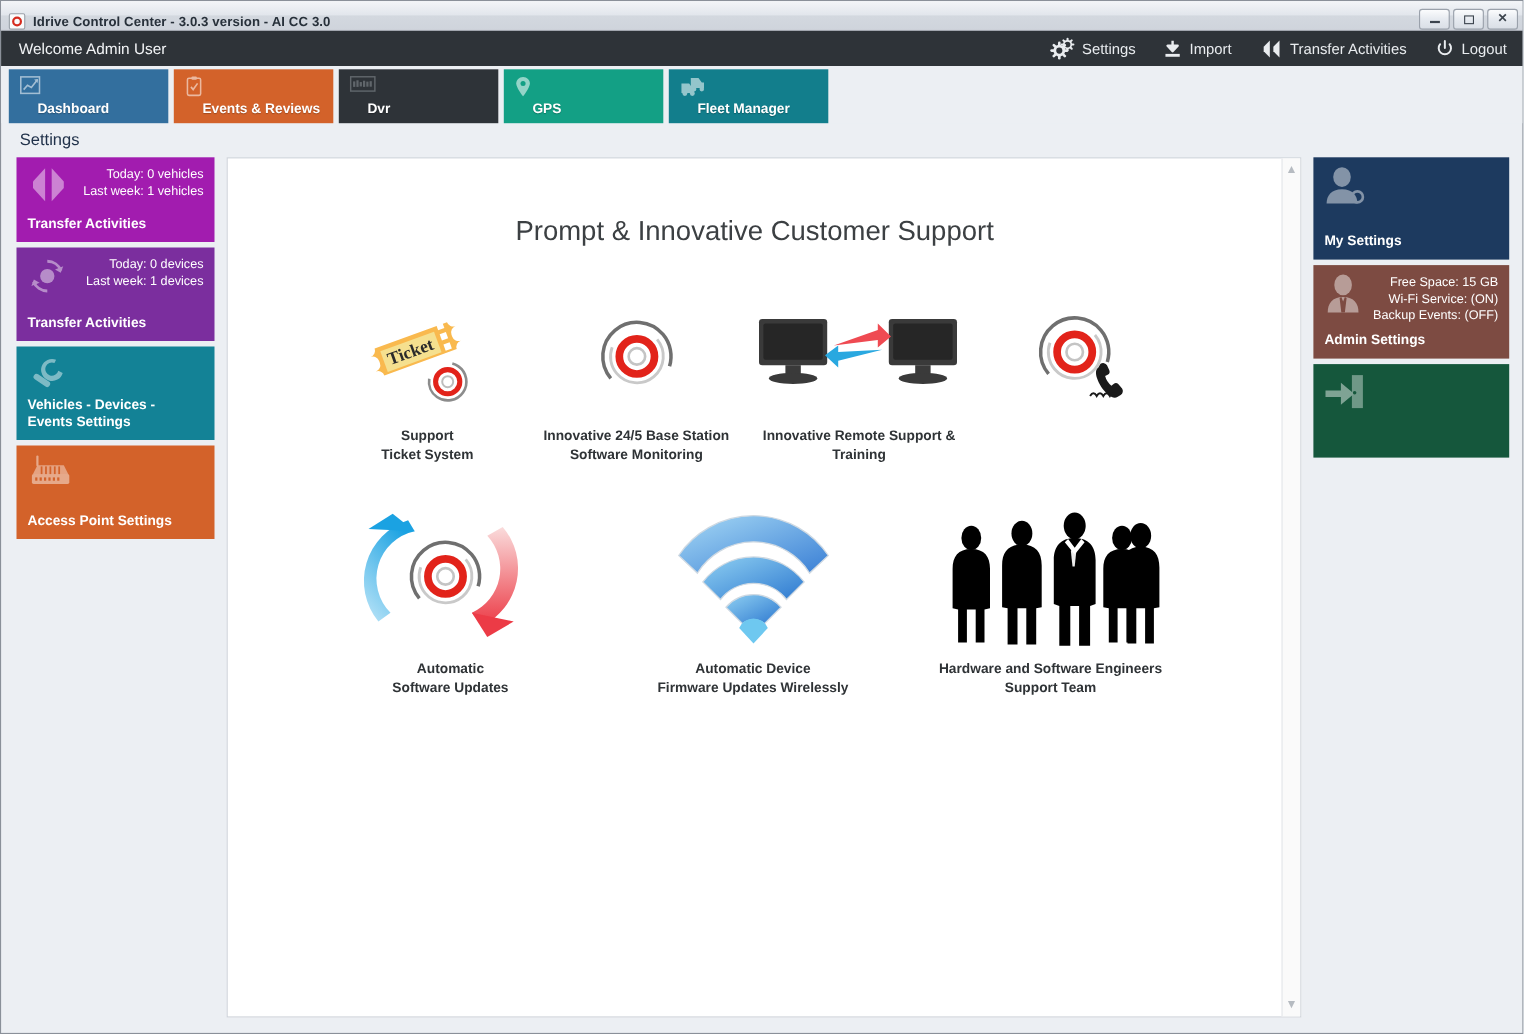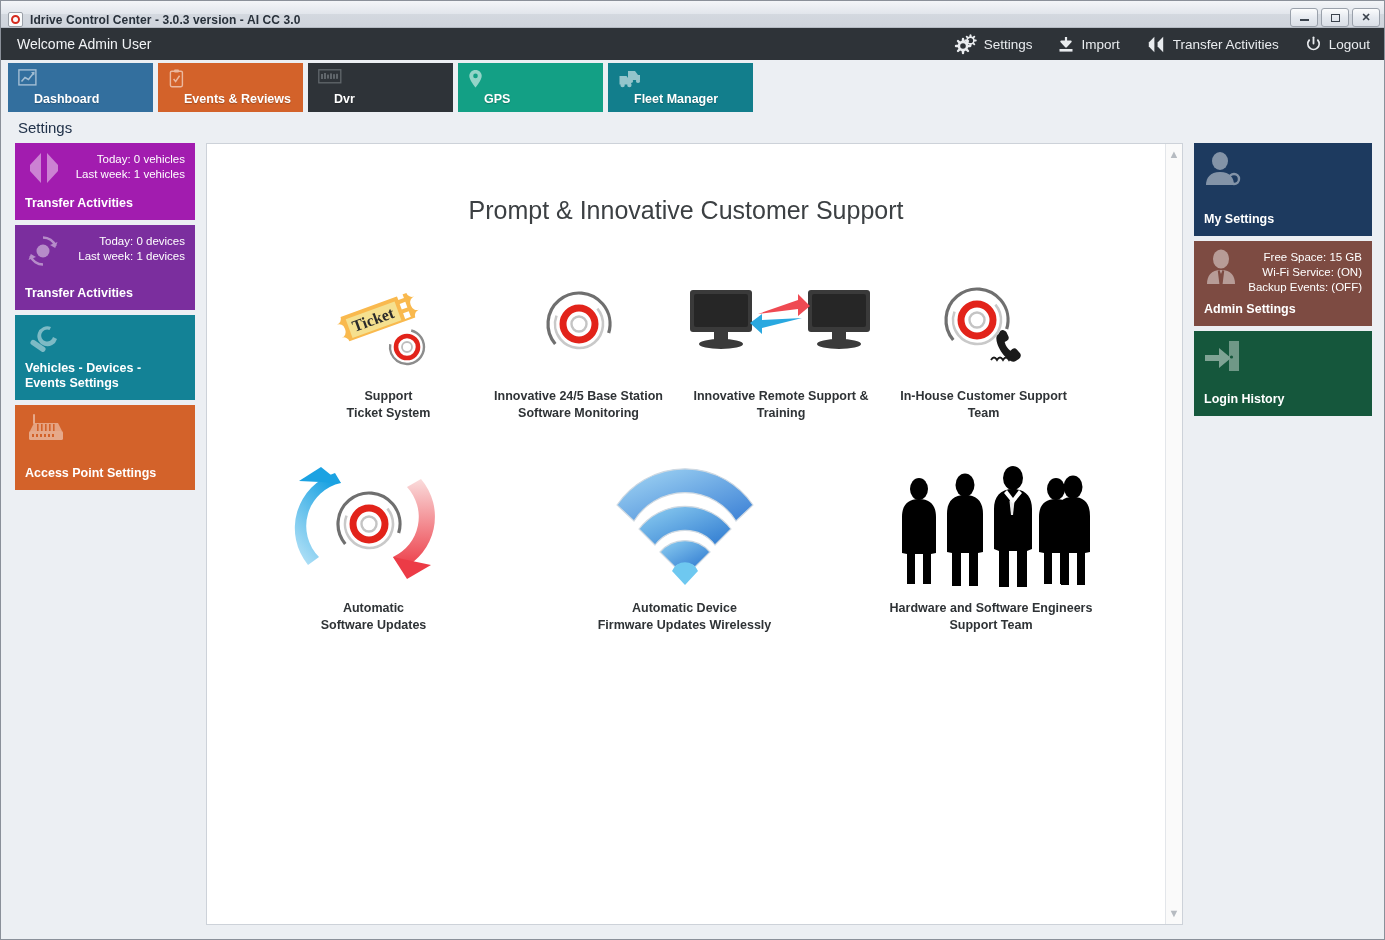--- a/index.html
+++ b/index.html
@@ -162,21 +162,21 @@
     display: flex; flex-direction: column; align-items: center;
   }
   .feat.w-wide { width: 215px; }
   .feat-art {
     height: 108px; display: flex; align-items: center; justify-content: center;
   }
   .feat-cap {
     font-size: 12.5px; font-weight: bold; color: #2f3336;
     line-height: 17px; margin-top: 10px;
   }
-  .feat-grid.row2 { margin-top: 38px; gap: 36px; }
+  .feat-grid.row2 { margin-top: 38px; }
   .feat-grid.row2 .feat-art { height: 130px; }
 
   
   .vscroll {
     width: 17px; flex: 0 0 17px;
     background: #fafafa;
     border-left: 1px solid #e3e6ea;
     display: flex; flex-direction: column;
     align-items: center; justify-content: space-between;
     padding: 5px 0;
@@ -515,24 +515,20 @@
                     <circle r="24" fill="none" stroke="#c9c9c9" stroke-width="2.6" stroke-dasharray="100 51" transform="rotate(-40)"></circle>
                     <circle r="16" fill="none" stroke="#e2231a" stroke-width="7"></circle>
                     <circle r="7.5" fill="none" stroke="#c4c4c4" stroke-width="2.4"></circle>
                   </g>
                   <g transform="translate(68,54) rotate(12)">
                     <path d="M4 2 a4.2 4.2 0 0 1 6 0 l3 4 a3.4 3.4 0 0 1 -0.6 4.4 l-2 1.6 a16 16 0 0 0 7.4 7.4 l1.6 -2 a3.4 3.4 0 0 1 4.4 -0.6 l4 3 a4.2 4.2 0 0 1 0 6 l-2.6 2.6 c-2 2 -5.4 1.4 -9.6 -1 c-4.6 -2.6 -9.4 -7.4 -12 -12 c-2.4 -4.2 -3 -7.6 -1 -9.6 z" fill="#1a1a1a"></path>
                   </g>
                   <path d="M62 86 q3 -5 6 0 q3 -5 6 0 q3 -5 6 0 q3 -5 6 0" fill="none" stroke="#1a1a1a" stroke-width="1.8"></path>
                 </svg>
               </div>
-              <div class="feat-cap">
-                <div>In-House Customer Support</div>
-                <div>Team</div>
-              </div>
             </div>
           </div>
 
           <div class="feat-grid row2">
 
             <div class="feat w-wide">
               <div class="feat-art">
                 <svg width="185" height="128" viewBox="0 0 185 128">
                   <defs>
                     <linearGradient id="gblue" x1="0" y1="1" x2="0.6" y2="0">
@@ -670,20 +666,16 @@
       </div>
 
       <div class="tile t-green">
         <span class="tile-ico">
           <svg width="38" height="34" viewBox="0 0 38 34">
             <path d="M2 16 h14 v-7 l12 10 l-12 10 v-7 h-14 z" fill="#ffffff"></path>
             <path d="M26 2 h10 v30 h-10 z" fill="#ffffff" opacity=".85"></path>
             <circle cx="28.5" cy="18" r="1.6" fill="#15573c"></circle>
           </svg>
         </span>
-        <div class="tile-inner">
-          <div class="spacer"></div>
-          <div class="tile-title">Login History</div>
-        </div>
       </div>
     </div>
   </div>
 </div>
 
 </body></html>

